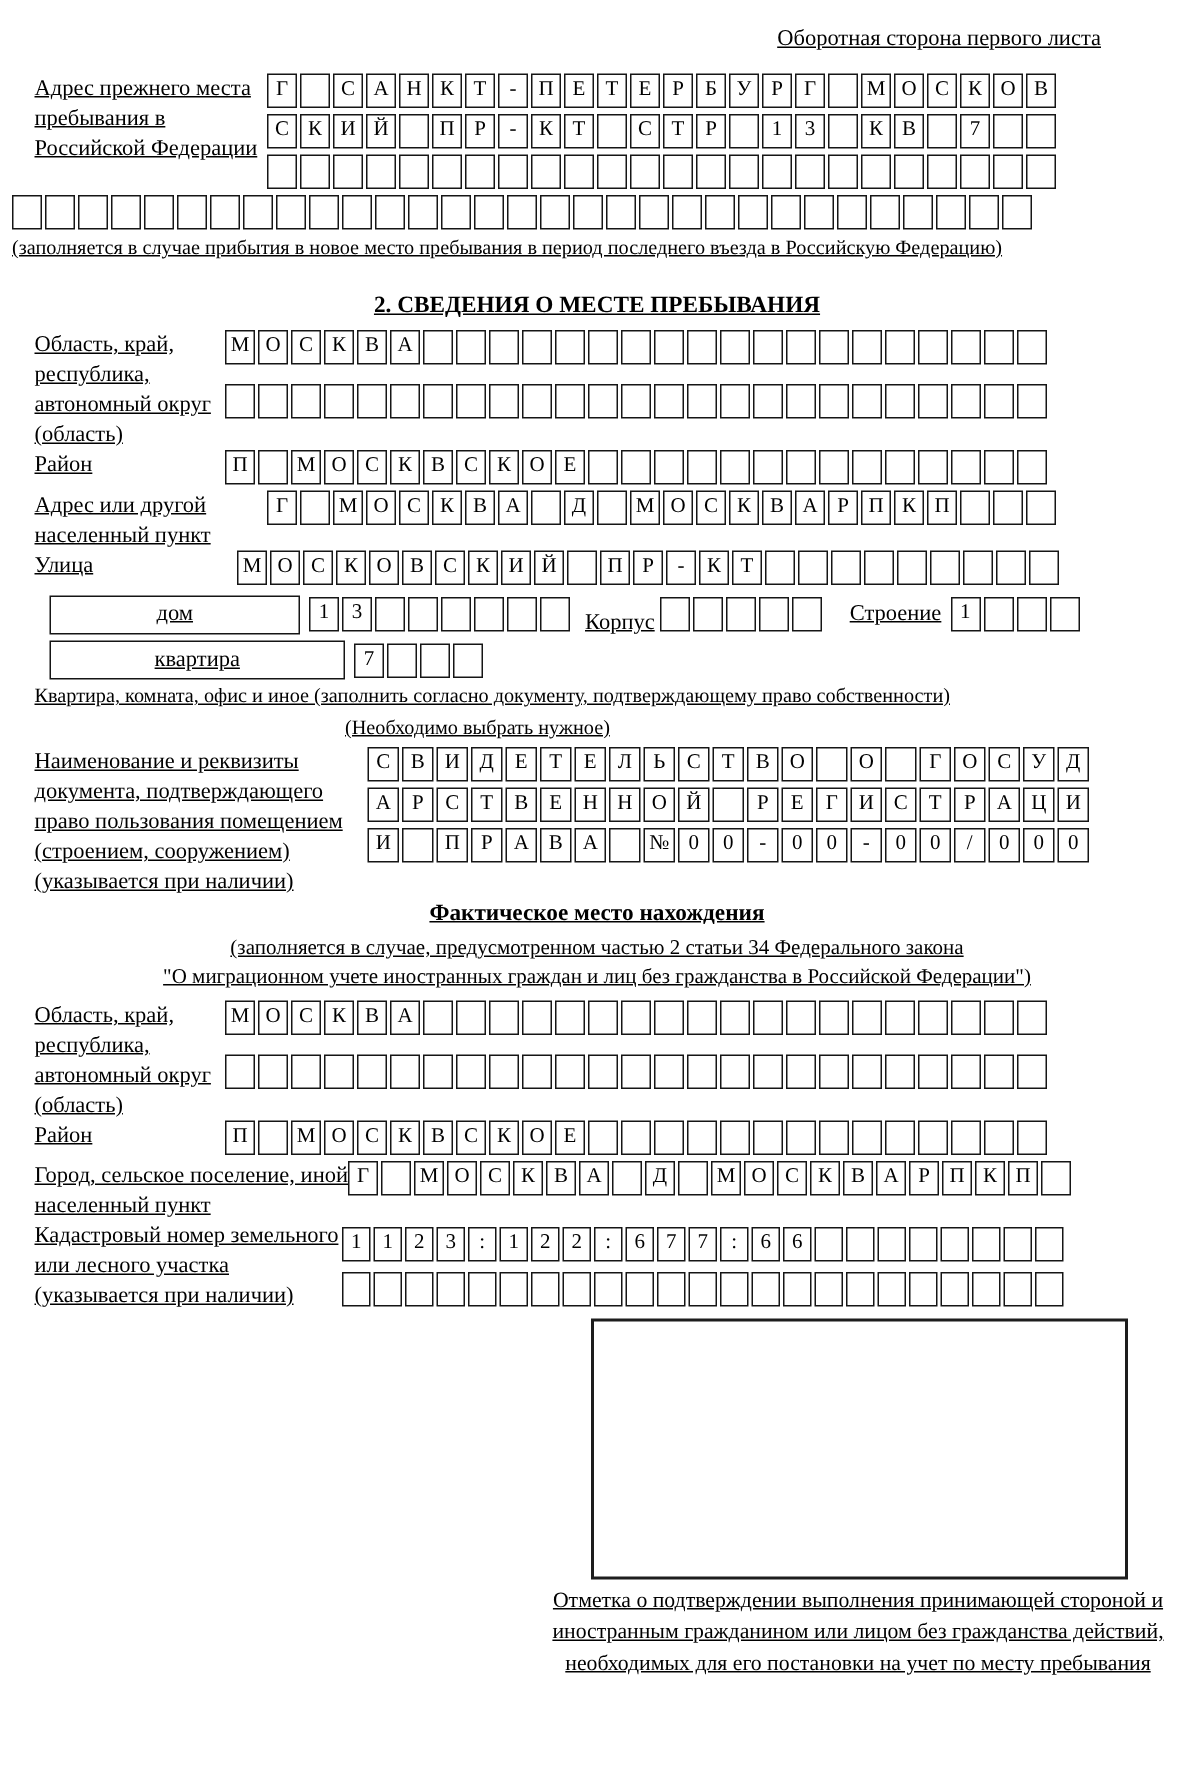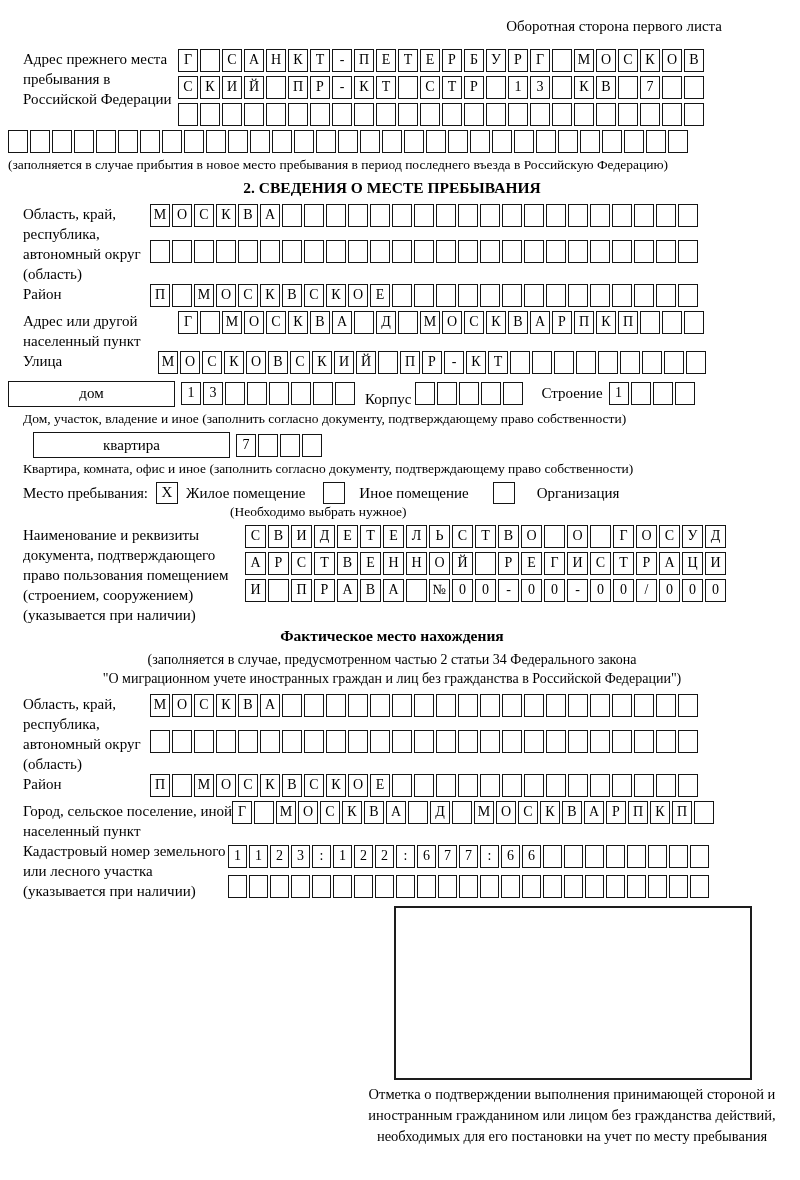--- a/index.html
+++ b/index.html
@@ -3,41 +3,41 @@
 <meta charset="utf-8">
 <style>
   * { box-sizing: border-box; }
   html,body { margin:0; padding:0; }
   body {
     width:800px; height:1180px; overflow:hidden;
     background:#ffffff; color:#000;
     font-family:"Liberation Serif","DejaVu Serif",serif;
     font-size:15px;
   }
-  .page { padding:6px 24px 0 8px; }
+  .page { padding:6px 12px 0 8px;text-decoration:underline; }
 
   .header-note { text-align:right; padding-right:54px; margin-top:12px; font-size:15px; }
 
   .frow { display:flex; align-items:flex-start; }
   .label { flex:0 0 auto; padding-left:15px; line-height:20px; }
 
   .cells { font-size:0; white-space:nowrap; }
   .cell {
     display:inline-block; width:20px; height:23px;
     border:1.5px solid #151515; margin-right:2px;
     text-align:center; line-height:20px; font-size:14px;
     vertical-align:top; background:#fff;
   }
   .cells-doc .cell    { width:21px; }
   .cells-narrow .cell { width:19px; }
   .cellrow { margin-bottom:4px; }
 
   .caption       { font-size:13.5px; text-align:left; margin:0 0 6px 0; }
   .caption-left  { font-size:13.5px; text-align:left; margin:0 0 5px 15px; }
-  .sec-title     { font-weight:bold; text-align:center; font-size:15.5px; margin:6px 0 7px 0; }
+  .sec-title     { font-weight:bold; text-align:center; font-size:15.5px; margin:22px 0 7px 0; }
   .sub-caption   { font-size:14px; text-align:center; margin:0 0 3px 0; }
 
   .widebox {
     display:inline-flex; align-items:center; justify-content:center;
     border:1.5px solid #151515; height:26px; font-size:15px;
     vertical-align:top; background:#fff;
   }
   .cb {
     display:inline-block; width:22px; height:22px;
     border:1.5px solid #151515; text-align:center;
@@ -93,48 +93,38 @@
     <div class="label" style="width:170px">Адрес или другой населенный пункт</div>
     <div class="cells cellrow"><span class="cell">Г</span><span class="cell"></span><span class="cell">М</span><span class="cell">О</span><span class="cell">С</span><span class="cell">К</span><span class="cell">В</span><span class="cell">А</span><span class="cell"></span><span class="cell">Д</span><span class="cell"></span><span class="cell">М</span><span class="cell">О</span><span class="cell">С</span><span class="cell">К</span><span class="cell">В</span><span class="cell">А</span><span class="cell">Р</span><span class="cell">П</span><span class="cell">К</span><span class="cell">П</span><span class="cell"></span><span class="cell"></span><span class="cell"></span></div>
   </div>
 
   <div class="frow">
     <div class="label" style="width:150px">Улица</div>
     <div class="cells cellrow"><span class="cell">М</span><span class="cell">О</span><span class="cell">С</span><span class="cell">К</span><span class="cell">О</span><span class="cell">В</span><span class="cell">С</span><span class="cell">К</span><span class="cell">И</span><span class="cell">Й</span><span class="cell"></span><span class="cell">П</span><span class="cell">Р</span><span class="cell">-</span><span class="cell">К</span><span class="cell">Т</span><span class="cell"></span><span class="cell"></span><span class="cell"></span><span class="cell"></span><span class="cell"></span><span class="cell"></span><span class="cell"></span><span class="cell"></span><span class="cell"></span></div>
   </div>
 
   <div class="frow" style="align-items:center; margin:1px 0 3px 0">
-    <div class="widebox" style="width:167px; ">
+    <div class="widebox" style="width:167px; margin-left:25px">
       <span>дом</span>
     </div>
     <div class="cells" style="margin-left:6px"><span class="cell">1</span><span class="cell">3</span><span class="cell"></span><span class="cell"></span><span class="cell"></span><span class="cell"></span><span class="cell"></span><span class="cell"></span></div>
     <div class="opt" style="margin:12px 4px 0 8px">Корпус</div>
     <div class="cells"><span class="cell"></span><span class="cell"></span><span class="cell"></span><span class="cell"></span><span class="cell"></span></div>
     <div class="opt" style="margin:0 6px 0 16px">Строение</div>
     <div class="cells"><span class="cell">1</span><span class="cell"></span><span class="cell"></span><span class="cell"></span></div>
   </div>
-  <div class="caption-left">Дом, участок, владение и иное (заполнить согласно документу, подтверждающему право собственности)</div>
 
   <div class="frow" style="align-items:center; margin:1px 0 3px 0">
     <div class="widebox" style="width:197px; margin-left:25px">
       <span>квартира</span>
     </div>
     <div class="cells" style="margin-left:6px"><span class="cell">7</span><span class="cell"></span><span class="cell"></span><span class="cell"></span></div>
   </div>
   <div class="caption-left">Квартира, комната, офис и иное (заполнить согласно документу, подтверждающему право собственности)</div>
 
-  <div class="frow" style="align-items:center">
-    <div class="label">Место пребывания:</div>
-    <span class="cb" style="margin-left:8px">X</span>
-    <span class="opt" style="margin-left:8px">Жилое помещение</span>
-    <span class="cb" style="margin-left:18px"></span>
-    <span class="opt" style="margin-left:14px">Иное помещение</span>
-    <span class="cb" style="margin-left:24px"></span>
-    <span class="opt" style="margin-left:22px">Организация</span>
-  </div>
   <div class="caption-left" style="margin-left:222px">(Необходимо выбрать нужное)</div>
 
   <div class="frow">
     <div class="label" style="width:237px">Наименование и реквизиты документа, подтверждающего право пользования помещением (строением, сооружением) (указывается при наличии)</div>
     <div>
       <div class="cells cellrow cells-doc"><span class="cell">С</span><span class="cell">В</span><span class="cell">И</span><span class="cell">Д</span><span class="cell">Е</span><span class="cell">Т</span><span class="cell">Е</span><span class="cell">Л</span><span class="cell">Ь</span><span class="cell">С</span><span class="cell">Т</span><span class="cell">В</span><span class="cell">О</span><span class="cell"></span><span class="cell">О</span><span class="cell"></span><span class="cell">Г</span><span class="cell">О</span><span class="cell">С</span><span class="cell">У</span><span class="cell">Д</span></div>
       <div class="cells cellrow cells-doc"><span class="cell">А</span><span class="cell">Р</span><span class="cell">С</span><span class="cell">Т</span><span class="cell">В</span><span class="cell">Е</span><span class="cell">Н</span><span class="cell">Н</span><span class="cell">О</span><span class="cell">Й</span><span class="cell"></span><span class="cell">Р</span><span class="cell">Е</span><span class="cell">Г</span><span class="cell">И</span><span class="cell">С</span><span class="cell">Т</span><span class="cell">Р</span><span class="cell">А</span><span class="cell">Ц</span><span class="cell">И</span></div>
       <div class="cells cellrow cells-doc"><span class="cell">И</span><span class="cell"></span><span class="cell">П</span><span class="cell">Р</span><span class="cell">А</span><span class="cell">В</span><span class="cell">А</span><span class="cell"></span><span class="cell">№</span><span class="cell">0</span><span class="cell">0</span><span class="cell">-</span><span class="cell">0</span><span class="cell">0</span><span class="cell">-</span><span class="cell">0</span><span class="cell">0</span><span class="cell">/</span><span class="cell">0</span><span class="cell">0</span><span class="cell">0</span></div>
     </div>
   </div>

